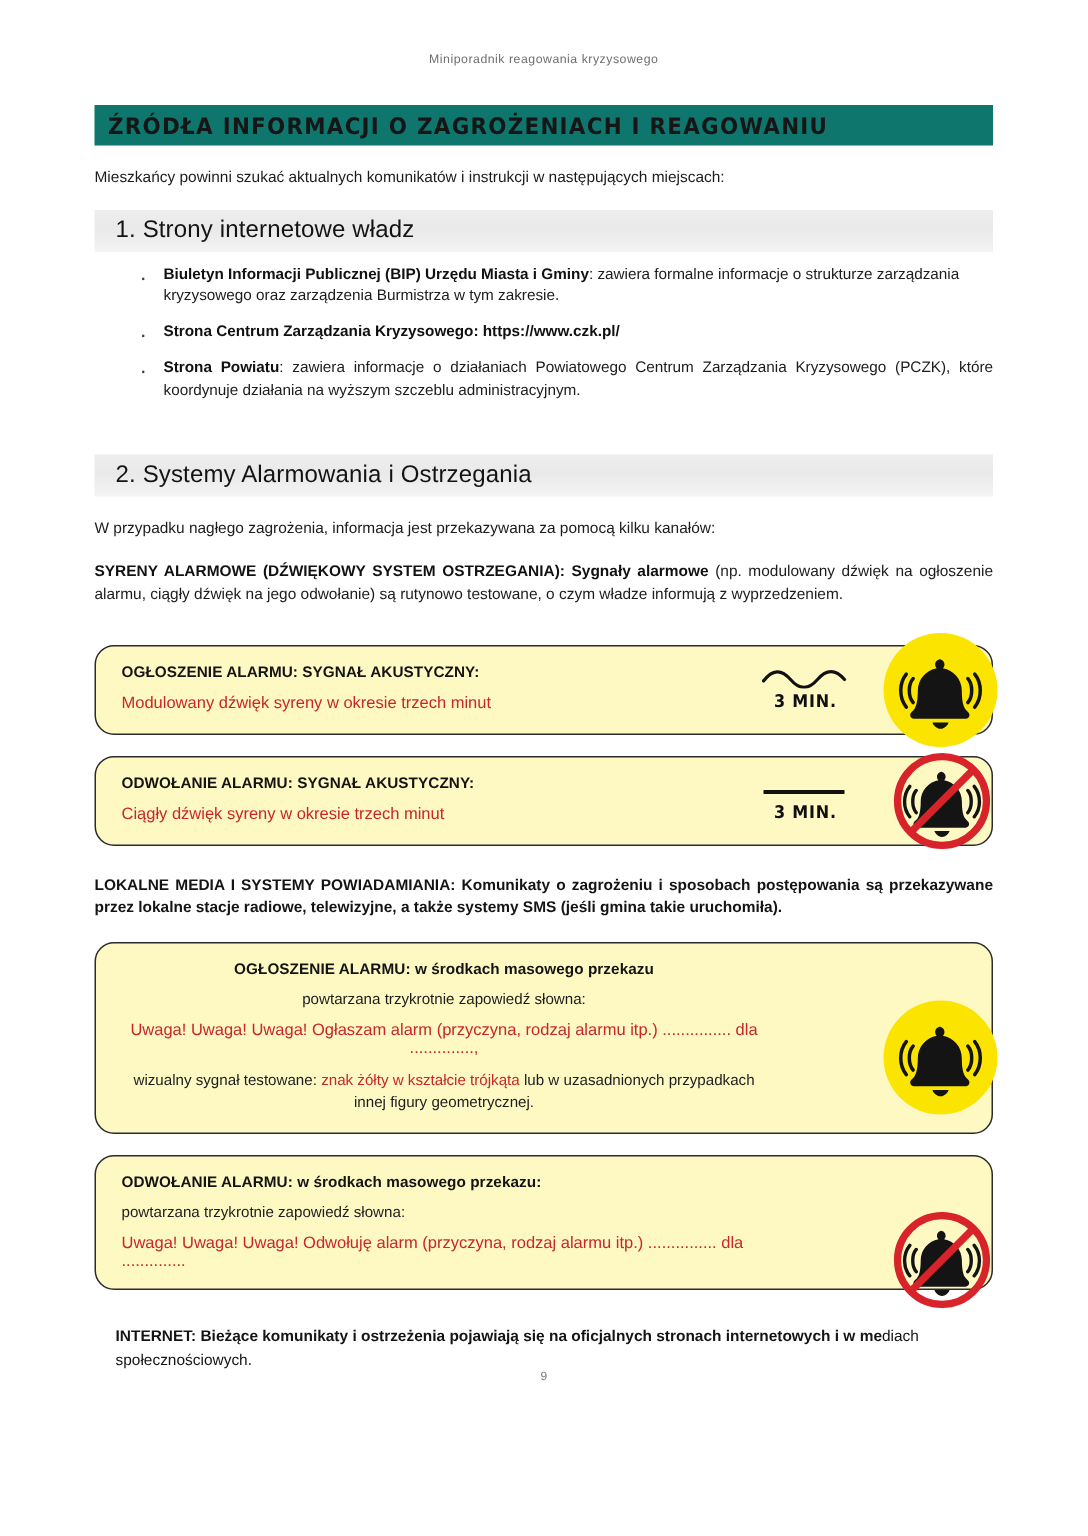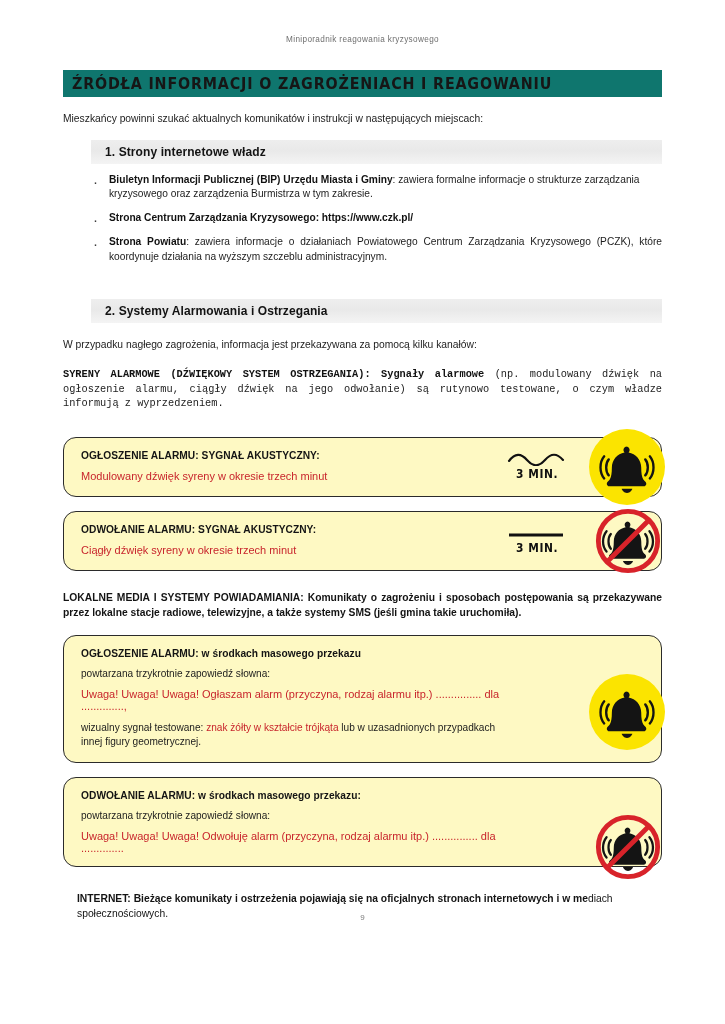--- a/index.html
+++ b/index.html
@@ -58,25 +58,24 @@
     font-size: 10.3px;
     line-height: 1.42;
     margin: 15px 0 0 0;
     color: #1c1c1c;
   }
 
   .sec-head {
     margin-top: 13px;
     background: linear-gradient(to bottom, #eeeeee 0%, #e9e9e9 45%, #f4f4f4 100%);
     padding: 5px 0 5px 14px;
-    font-size: 12px;
-    font-weight: bold;
+    font-size: 16px;
+    font-weight: normal;
     color: #131313;
     letter-spacing: 0.1px;
-    margin-left: 28px;
   }
 
   ul.bullets {
     list-style: none;
     margin: 9px 0 0 0;
     padding: 0 0 0 30px;
   }
   ul.bullets > li {
     position: relative;
     font-size: 10.2px;
@@ -89,21 +88,21 @@
     content: "\00B7";
     position: absolute;
     left: 0;
     top: -2px;
     font-size: 15px;
     color: #3b3b3b;
   }
   li.justify { text-align: justify; }
   b, strong { font-weight: bold; color: #111; }
 
-  p.lead { text-align: justify; font-family: Liberation Mono, monospace; }
+  p.lead { text-align: justify; }
 
   
   .box {
     position: relative;
     border: 1.1px solid #2b2b2b;
     border-radius: 13px;
     background: #fef9c3;
     padding: 12px 150px 12px 17px;
     margin-top: 14px;
     min-height: 60px;
@@ -164,21 +163,21 @@
     width: 76px;
     height: 76px;
   }
   .badge.yellow { background: #fbe400; border-radius: 50%; }
   .badge svg { display: block; width: 76px; height: 76px; }
 
   .badge.muted { width: 78px; height: 78px; right: -6px; }
   .badge.muted svg { width: 78px; height: 78px; }
 
   
-  .box.tall { min-height: 96px; }
+  .box.tall { min-height: 96px; text-align: center; }
 
   
   .page-number {
     position: absolute;
     bottom: 42px;
     left: 0;
     right: 0;
     text-align: center;
     font-size: 8px;
     color: #7b7b7b;

